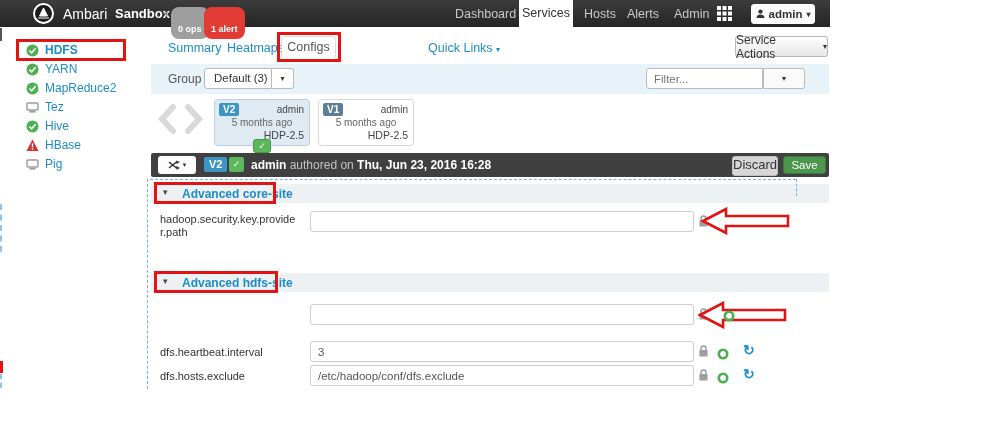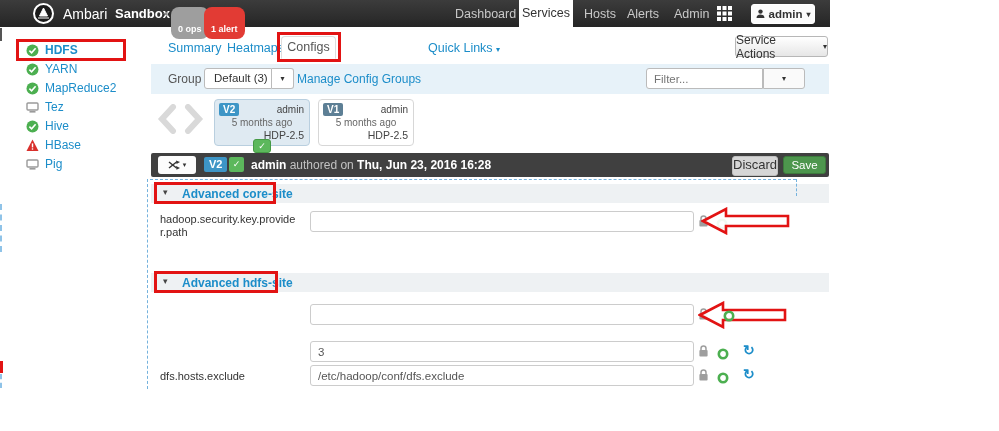--- a/index.html
+++ b/index.html
@@ -215,21 +215,20 @@
     <span>Service Actions</span>
     <span style="font-size:8px;">▾</span>
   </div>
 
   <div class="group-bar">
     <span class="abs" style="left:17px; top:8px; font-size:12px; color:#555;">Group</span>
     <div class="split-btn">
       <div class="split-main">Default (3)</div>
       <div class="split-caret">▾</div>
     </div>
-    <span class="abs blue-link" style="left:146px; top:8px; font-size:12px;">Manage Config Groups</span>
     <input class="filter-inp" placeholder="Filter..." style="">
     <div class="filter-btn"><span>▾</span></div>
   </div>
 
   <span class="abs" style="left:156px; top:104px; cursor:pointer;">
     <svg width="22" height="30" viewBox="0 0 22 30">
         <path d="M17 3 L6 15 L17 27" stroke="#d9d9d9" stroke-width="6" fill="none" stroke-linecap="round"></path>
       </svg>
   </span>
   <span class="abs" style="left:183px; top:104px; cursor:pointer;">
@@ -305,20 +304,21 @@
         <path d="M3 5 V3.4 a2.5 2.5 0 0 1 5 0 V5" stroke="#9e9e9e" stroke-width="1.5" fill="none"></path>
         <rect x="1.4" y="5" width="8.2" height="6.6" rx="1" fill="#9e9e9e"></rect>
       </svg>
   </span>
   <span class="abs" style="left:723px; top:308px; z-index:11;">
     <svg width="12" height="12" viewBox="0 0 12 12">
         <circle cx="6" cy="6" r="4.2" stroke="#4caf50" stroke-width="2.6" fill="none"></circle>
       </svg>
   </span>
 
+  <div class="f-label" style="top:346px;">dfs.heartbeat.interval</div>
   <input class="f-input" style="top: 341px;" value="3">
   <span class="abs" style="left:698px; top:344px;">
     <svg width="11" height="13" viewBox="0 0 11 13">
         <path d="M3 5 V3.4 a2.5 2.5 0 0 1 5 0 V5" stroke="#9e9e9e" stroke-width="1.5" fill="none"></path>
         <rect x="1.4" y="5" width="8.2" height="6.6" rx="1" fill="#9e9e9e"></rect>
       </svg>
   </span>
   <span class="abs" style="left:717px; top:346px;">
     <svg width="12" height="12" viewBox="0 0 12 12">
         <circle cx="6" cy="6" r="4.2" stroke="#4caf50" stroke-width="2.6" fill="none"></circle>

